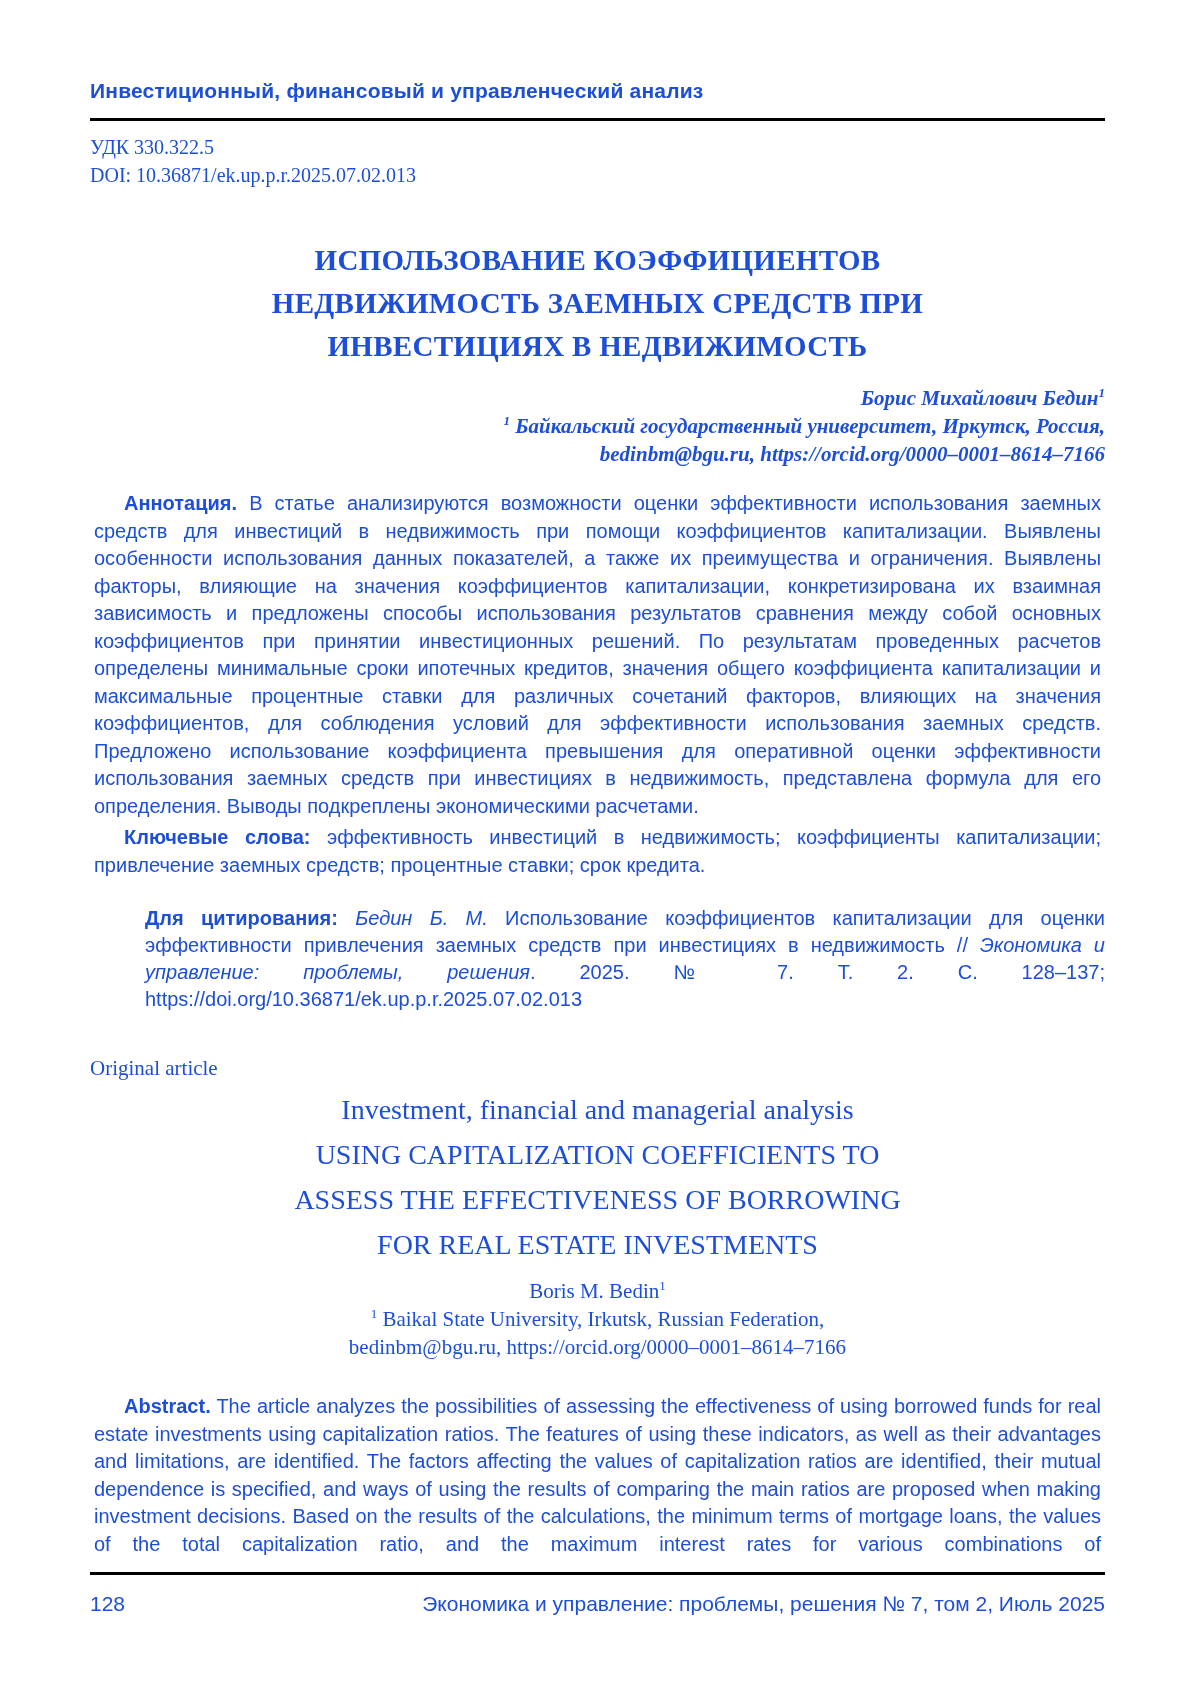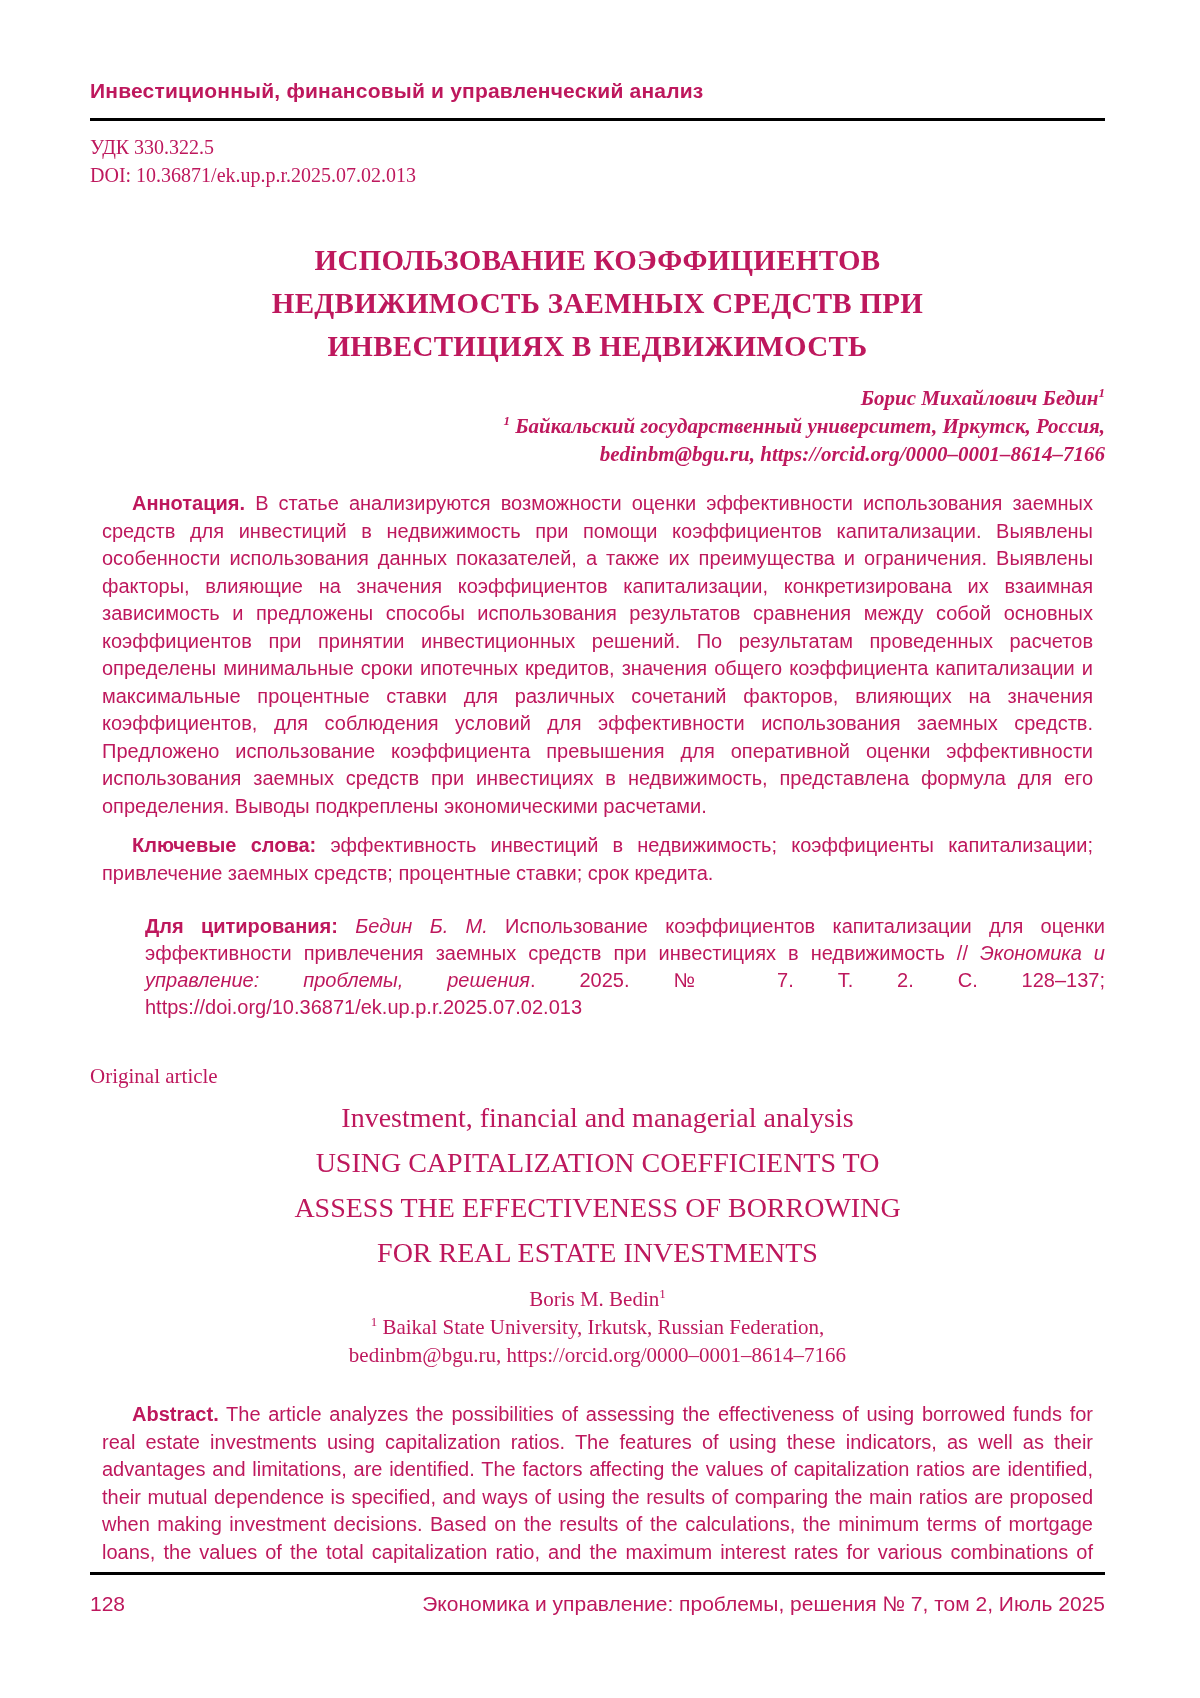--- a/index.html
+++ b/index.html
@@ -1,30 +1,30 @@
 <!DOCTYPE html>
 <html><head>
 <meta charset="utf-8">
 <style>
   html,body{margin:0;padding:0;background:#ffffff;}
-  .page{position:relative;width:1200px;height:1698px;background:#ffffff;color:#be185d;overflow:hidden;}
+  .page{position:relative;width:1200px;height:1698px;background:#ffffff;color:#1d4ed8;overflow:hidden;}
   .content{padding:78px 95px 0 90px;}
 
   .rubric{font:700 21px/26px "Liberation Sans",sans-serif;letter-spacing:.2px;}
   .rule{height:3px;background:#000;}
   .header-rule{margin-top:14px;}
 
   .meta{margin-top:12px;font:20px/28px "Liberation Serif",serif;}
 
   .title-ru{margin:50px 0 0 0;font:700 29px/43px "Liberation Serif",serif;text-align:center;letter-spacing:.3px;}
   .tline{display:block;}
 
   .authors-ru{margin-top:16px;text-align:right;font:italic 700 21px/28px "Liberation Serif",serif;}
 
-  .par{margin:12px;font:20px/27.5px "Liberation Sans",sans-serif;text-align:justify;text-indent:30px;}
+  .par{margin:4px;font:20px/27.5px "Liberation Sans",sans-serif;text-align:justify;text-indent:30px;}
   .abstract-ru{margin-top:22px;}
   .citation{margin:26px 0 0 55px;font:20px/27px "Liberation Sans",sans-serif;text-align:justify;}
 
   .orig{margin-top:42px;font:21px/26px "Liberation Serif",serif;}
   .title-en{margin-top:6px;font:400 28px/45px "Liberation Serif",serif;text-align:center;}
   .authors-en{margin-top:10px;text-align:center;font:400 21px/28px "Liberation Serif",serif;}
   .abstract-en{margin-top:32px;text-align-last:justify;}
 
   .footer{position:absolute;left:90px;right:95px;top:1572px;}
   .footer-row{display:flex;justify-content:space-between;margin-top:16px;font:400 21px/26px "Liberation Sans",sans-serif;text-align:right;}

